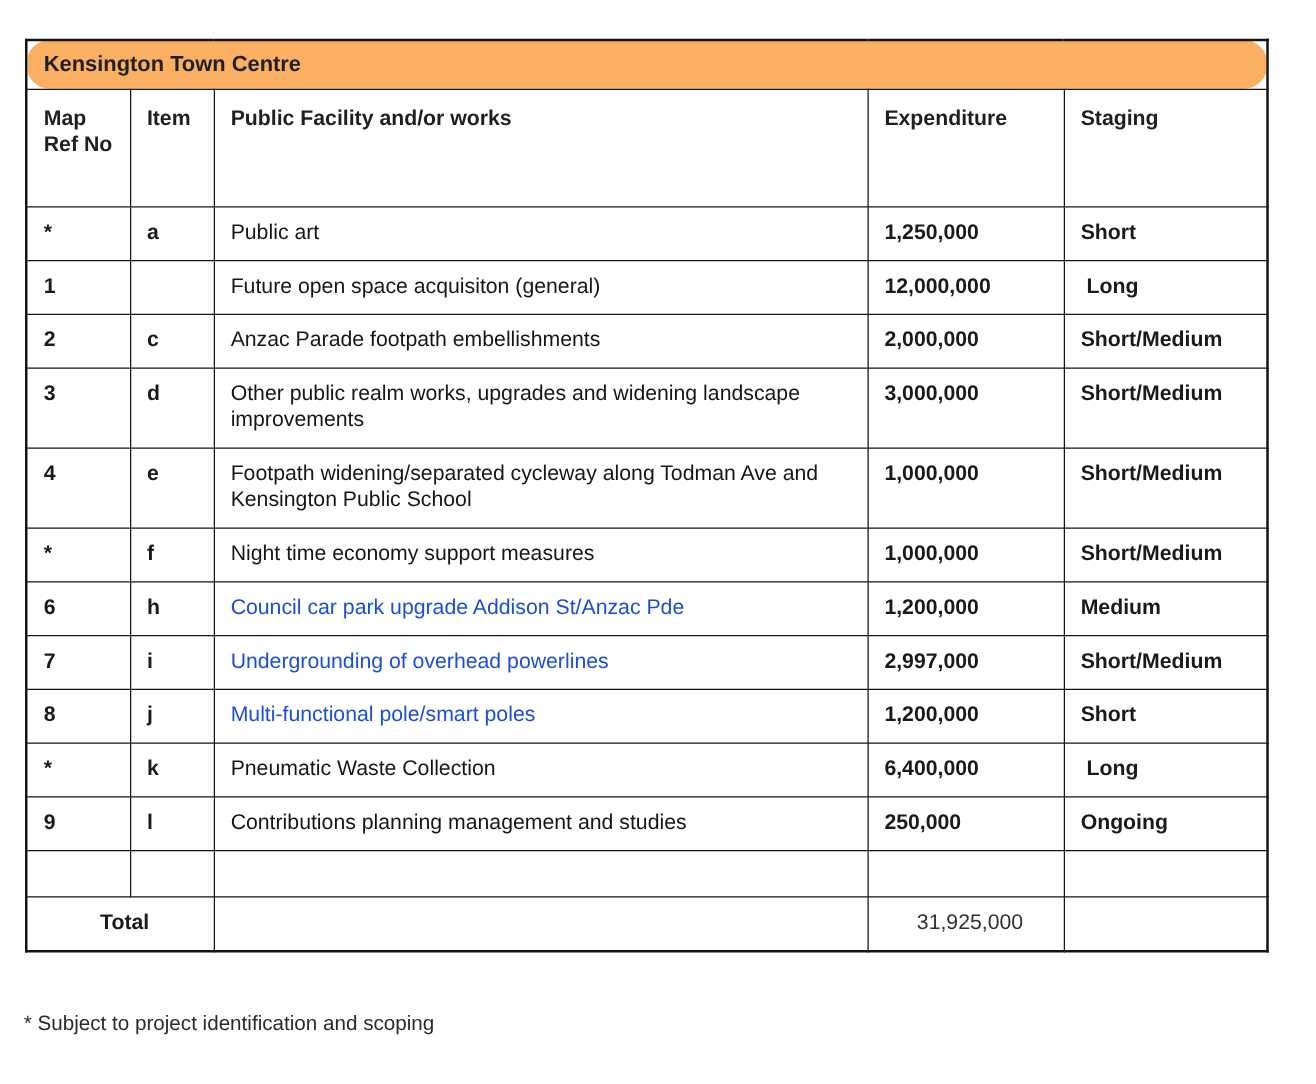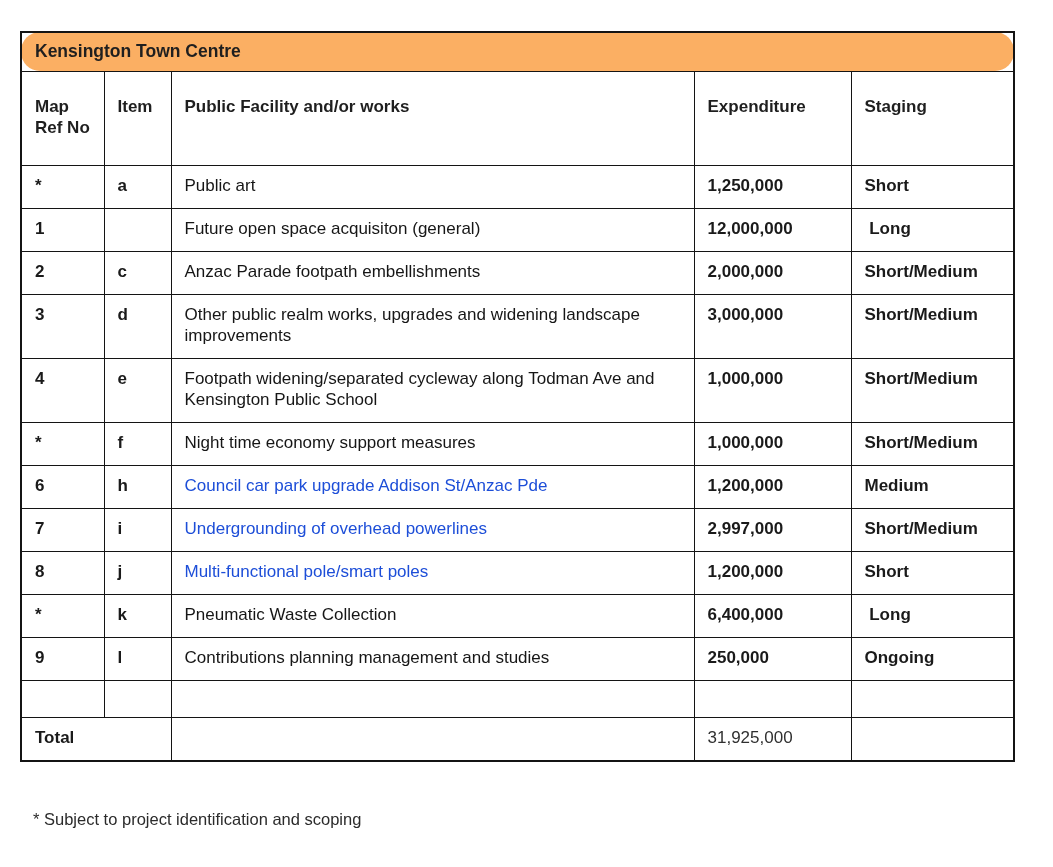--- a/index.html
+++ b/index.html
@@ -46,43 +46,43 @@
     font-weight: bold;
     padding: 0 0 0 13px;
     color: #1f1f1f;
     border-radius: 19px;
   }
   
   tr.header-row th {
     height: 94px;
     text-align: left;
     font-weight: bold;
-    padding-top: 24px;
+    padding-top: 12px;
     color: #1f1f1f;
   }
   
   td.c-mapref, td.c-item, td.c-exp, td.c-staging {
     font-weight: bold;
     height: 42px;
   }
   td.c-exp { padding-left: 14px; }
   td.c-facility {
     font-weight: normal;
     padding-right: 34px; 
     color: #161616;
     height: 42px;
   }
   td.c-facility.muted { color: #1d4ed8; }
   tr.empty-row td { height: 37px; padding: 0; }
-  tr.total-row td { height: 42px; }
+  tr.total-row td { height: 42px; text-align: center; }
   td.total-label { font-weight: bold; }
   td.total-value { font-weight: normal; color: #303030; padding-left: 14px; }
   .footnote {
     position: absolute;
-    left: 33px;
+    left: 19px;
     top: 810px;
     font-size: 16.5px;
     color: #2b2b2b;
   }
 </style>
 </head>
 <body>
 
 <div class="page">
 

